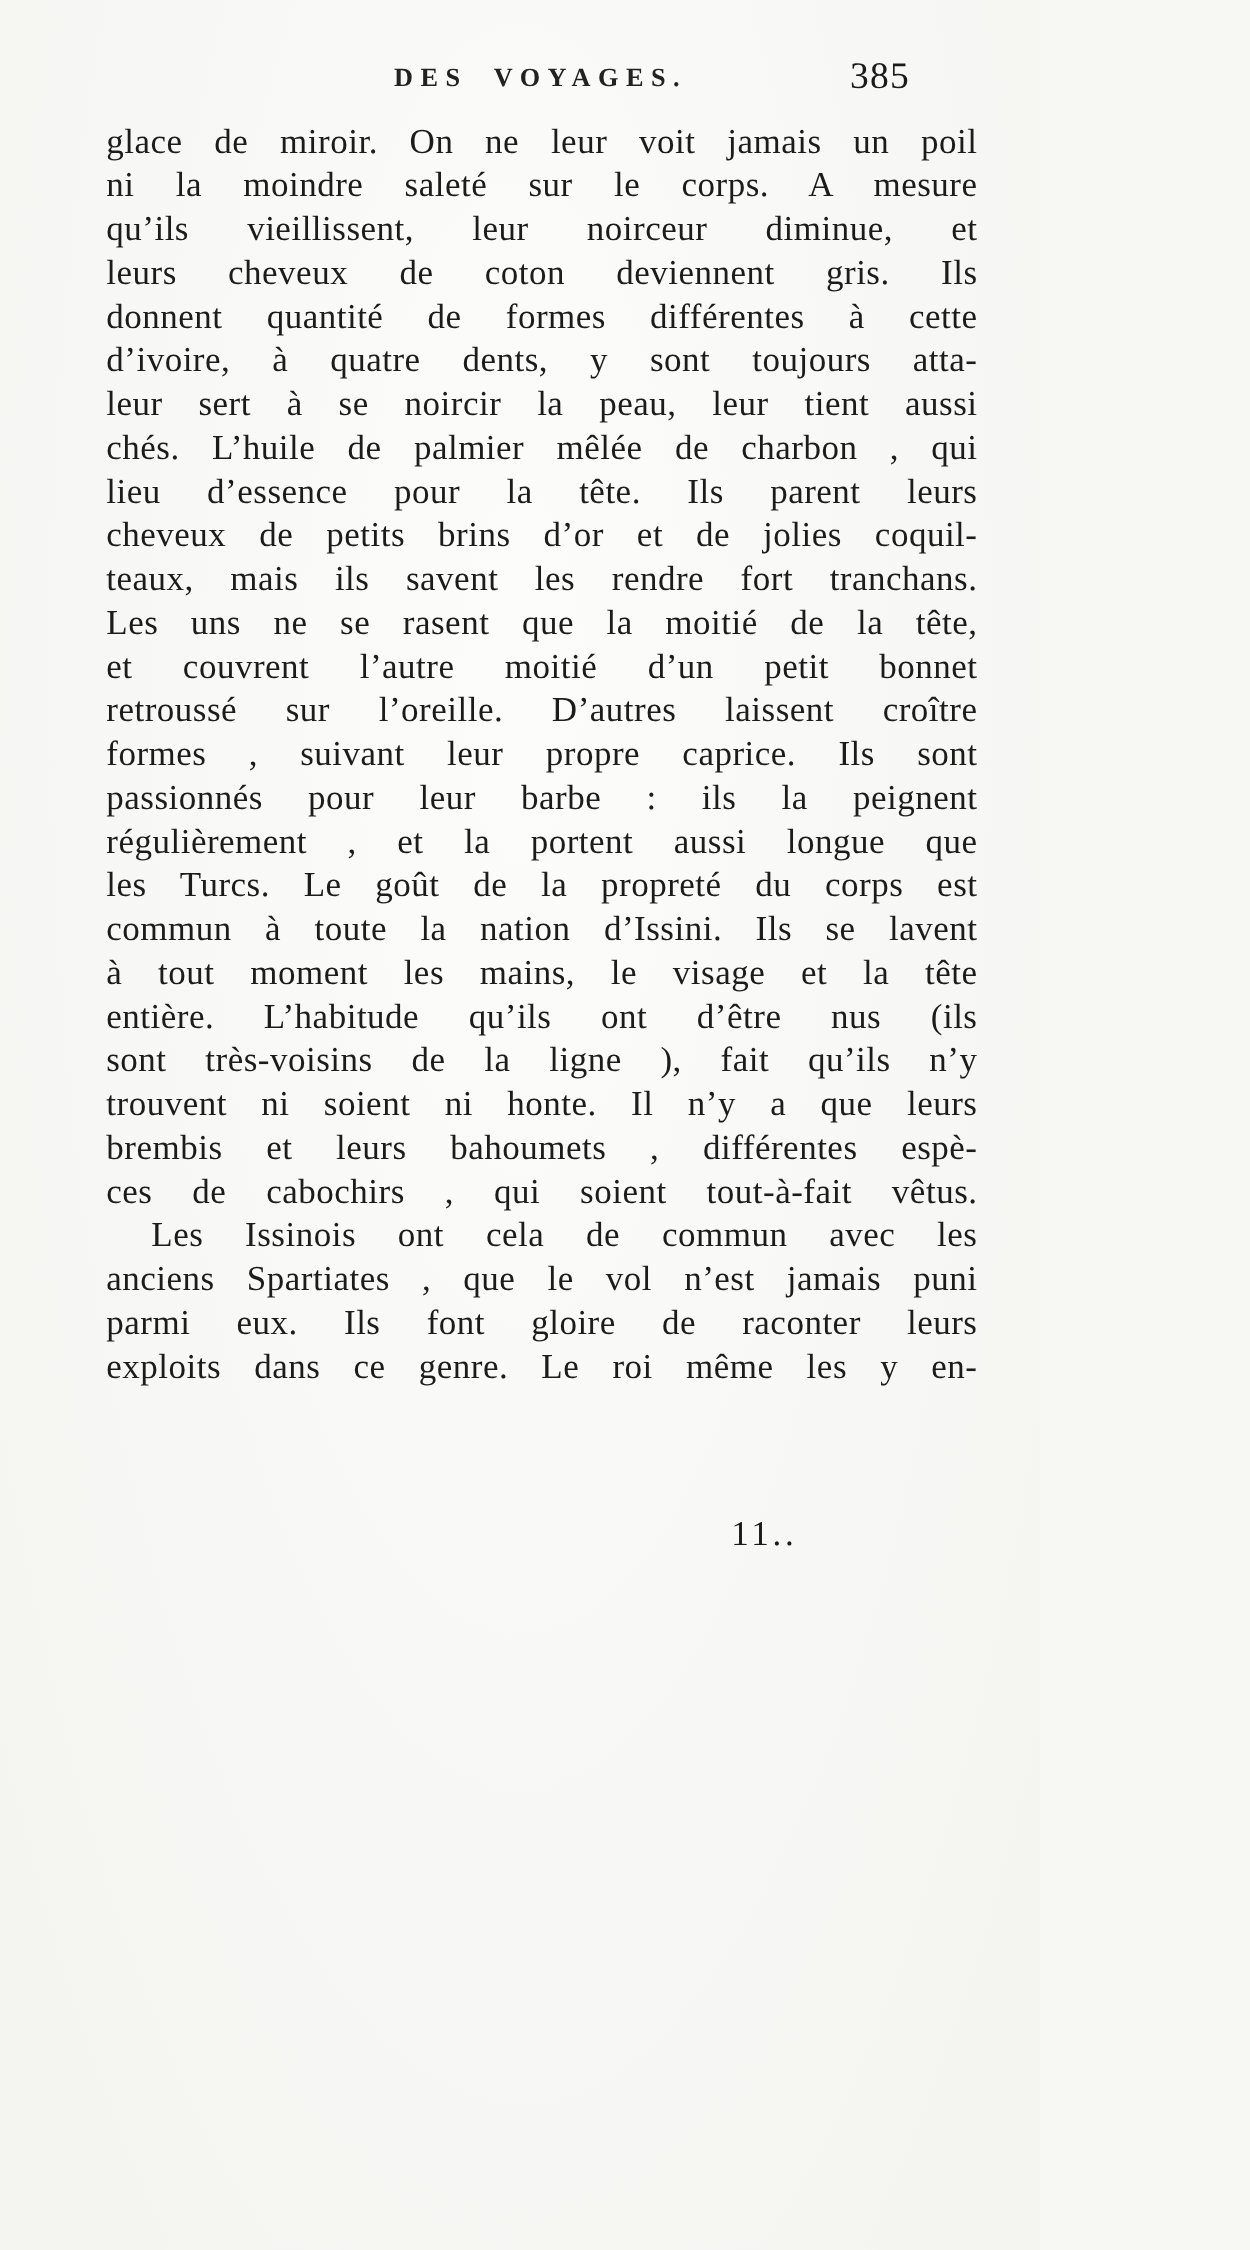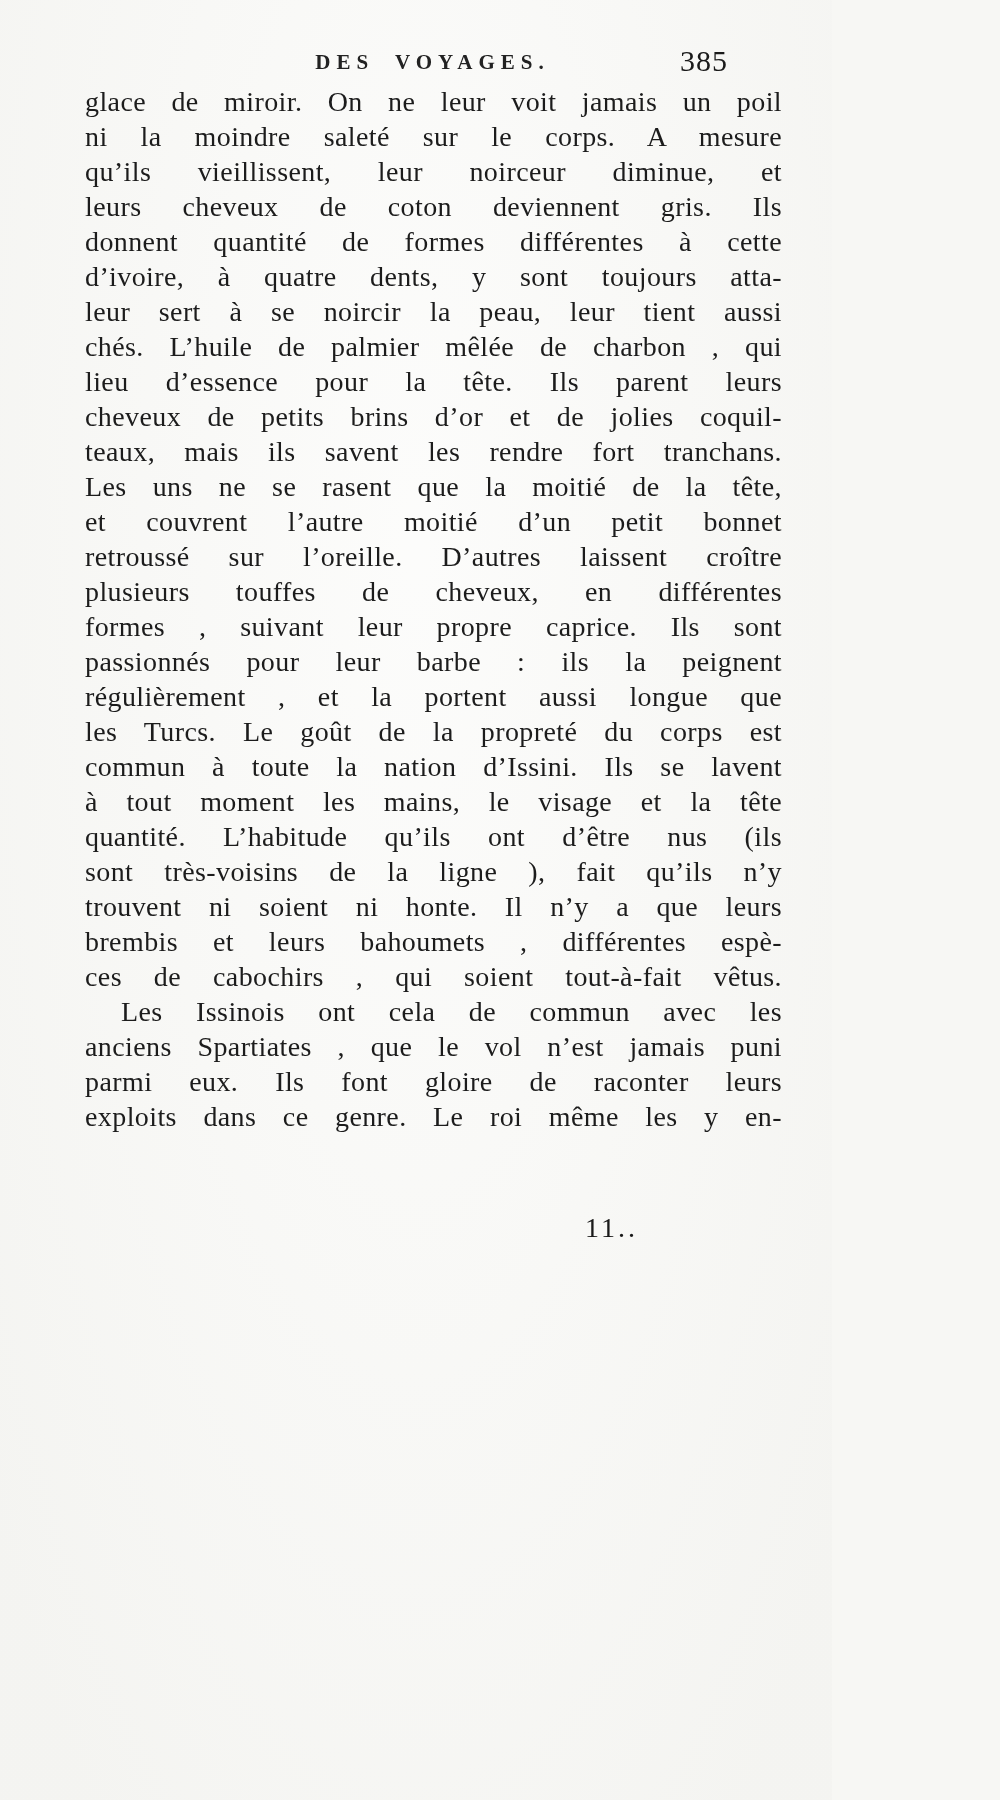--- a/index.html
+++ b/index.html
@@ -47,21 +47,21 @@
   .page-number {
     position: absolute;
     right: 52px;
     top: -4px;
     font-size: 30px;
     letter-spacing: 1px;
     color: #1a1a1a;
   }
   .text-block {
     position: absolute;
-    top: 84px;
+    top: 96px;
     left: 85px;
     width: 697px;
     font-size: 28px;
     line-height: 35px;
     letter-spacing: 0.4px;
   }
   .line {
     text-align: justify;
     text-align-last: justify;
     white-space: normal;
@@ -98,28 +98,27 @@
       <div class="line">donnent quantité de formes différentes à cette</div>
       <div class="line">d’ivoire, à quatre dents, y sont toujours atta-</div>
       <div class="line">leur sert à se noircir la peau, leur tient aussi</div>
       <div class="line">chés. L’huile de palmier mêlée de charbon , qui</div>
       <div class="line">lieu d’essence pour la tête. Ils parent leurs</div>
       <div class="line">cheveux de petits brins d’or et de jolies coquil-</div>
       <div class="line">teaux, mais ils savent les rendre fort tranchans.</div>
       <div class="line">Les uns ne se rasent que la moitié de la tête,</div>
       <div class="line">et couvrent l’autre moitié d’un petit bonnet</div>
       <div class="line">retroussé sur l’oreille. D’autres laissent croître</div>
-      <div class="line">plusieurs touffes de cheveux, en différentes</div>
       <div class="line">formes , suivant leur propre caprice. Ils sont</div>
       <div class="line">passionnés pour leur barbe : ils la peignent</div>
       <div class="line">régulièrement , et la portent aussi longue que</div>
       <div class="line">les Turcs. Le goût de la propreté du corps est</div>
       <div class="line">commun à toute la nation d’Issini. Ils se lavent</div>
       <div class="line">à tout moment les mains, le visage et la tête</div>
-      <div class="line">quantité. L’habitude qu’ils ont d’être nus (ils</div>
+      <div class="line">entière. L’habitude qu’ils ont d’être nus (ils</div>
       <div class="line">sont très-voisins de la ligne ), fait qu’ils n’y</div>
       <div class="line">trouvent ni soient ni honte. Il n’y a que leurs</div>
       <div class="line"><span class="it">brembis</span><span> et leurs </span><span class="it">bahoumets</span><span> , différentes espè-</span></div>
       <div class="line">ces de cabochirs , qui soient tout-à-fait vêtus.</div>
       <div class="line indent">Les Issinois ont cela de commun avec les</div>
       <div class="line">anciens Spartiates , que le vol n’est jamais puni</div>
       <div class="line">parmi eux. Ils font gloire de raconter leurs</div>
       <div class="line">exploits dans ce genre. Le roi même les y en-</div>
     </div>
 

